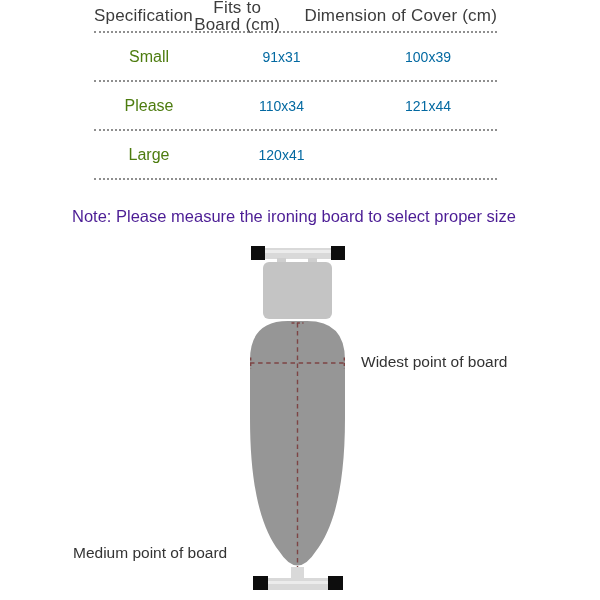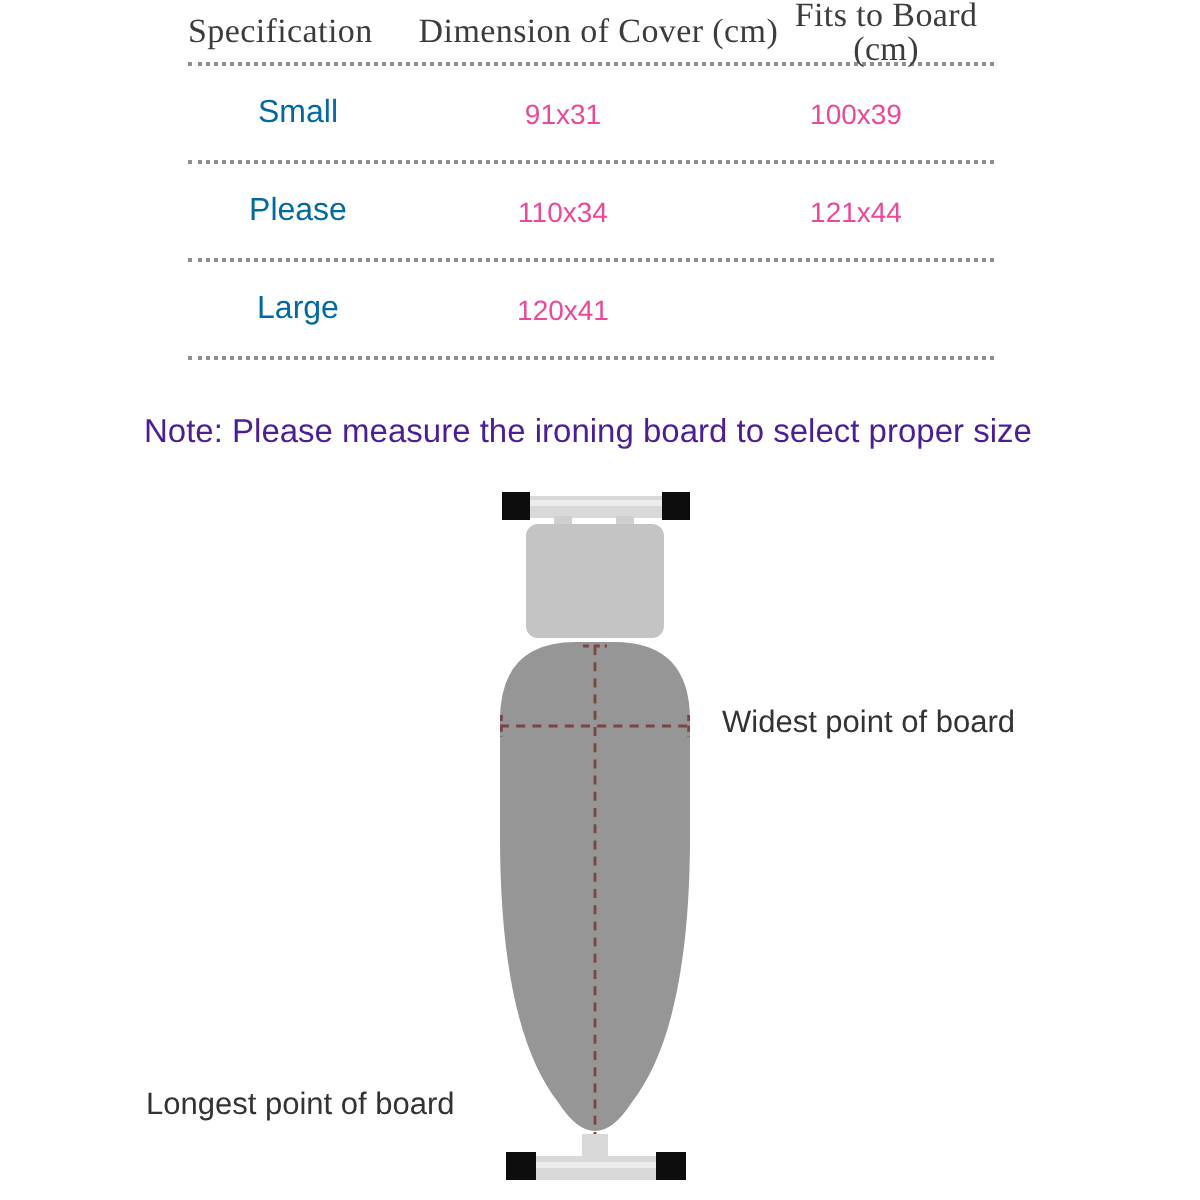--- a/index.html
+++ b/index.html
@@ -28,30 +28,29 @@
   }
   .t-row.t-head { height: 31px; }
   .cell { line-height: 1; }
   .c1 { width: 110px; text-align: center; }
   .c2 { width: 155px; text-align: center; }
   .c3 { flex: 1; text-align: center; }
   .head {
     font-size: 17px;
     color: #3c3c3c;
     letter-spacing: 0.2px;
-    font-family: Liberation Serif, serif;
   }
   .head.c3 {
     text-align: left;
     padding-left: 23px;
     white-space: nowrap;
     overflow: visible;
   }
-  .size-name { font-size: 16px; color: #0369a1; }
-  .dim-val { font-size: 14px; color: #ec4899; }
+  .size-name { font-size: 16px; color: #4d7c0f; }
+  .dim-val { font-size: 14px; color: #0369a1; }
 
   
   .note {
     position: absolute;
     left: 72px;
     top: 207px;
     font-size: 16.5px;
     color: #4c1d95;
     white-space: nowrap;
   }
@@ -75,22 +74,22 @@
   .dlabel.longest { left: 73px; top: 304px; }   
 </style>
 </head>
 <body>
 
 <div class="canvas">
 
   <div class="spec-table">
     <div class="t-row t-head">
       <div class="cell c1 head">Specification</div>
+      <div class="cell c2 head">Fits to Board (cm)</div>
       <div class="cell c3 head">Dimension of Cover (cm)</div>
-      <div class="cell c2 head">Fits to Board (cm)</div>
     </div>
     <div class="t-row">
       <div class="cell c1 size-name">Small</div>
       <div class="cell c2 dim-val">91x31</div>
       <div class="cell c3 dim-val">100x39</div>
     </div>
     <div class="t-row">
       <div class="cell c1 size-name">Please</div>
       <div class="cell c2 dim-val">110x34</div>
       <div class="cell c3 dim-val">121x44</div>
@@ -133,16 +132,16 @@
       <line x1="344.3" y1="117.5" x2="344.3" y2="128.5" stroke-width="1.4" stroke-dasharray="3 2.4" stroke="#7d4444"></line>
 
       <rect x="291" y="327" width="13" height="15" fill="#d9d9d9"></rect>
       <rect x="260" y="338" width="76" height="12" rx="2" fill="#d9d9d9"></rect>
       <rect x="265" y="341" width="66" height="3" fill="#ececec"></rect>
       <rect x="253" y="336" width="15" height="14" fill="#0d0d0d"></rect>
       <rect x="328" y="336" width="15" height="14" fill="#0d0d0d"></rect>
     </svg>
 
     <div class="dlabel widest">Widest point of board</div>
-    <div class="dlabel longest">Longest point of board</div>
+    <div class="dlabel longest">Medium point of board</div>
   </div>
 
 </div>
 
 </body></html>

